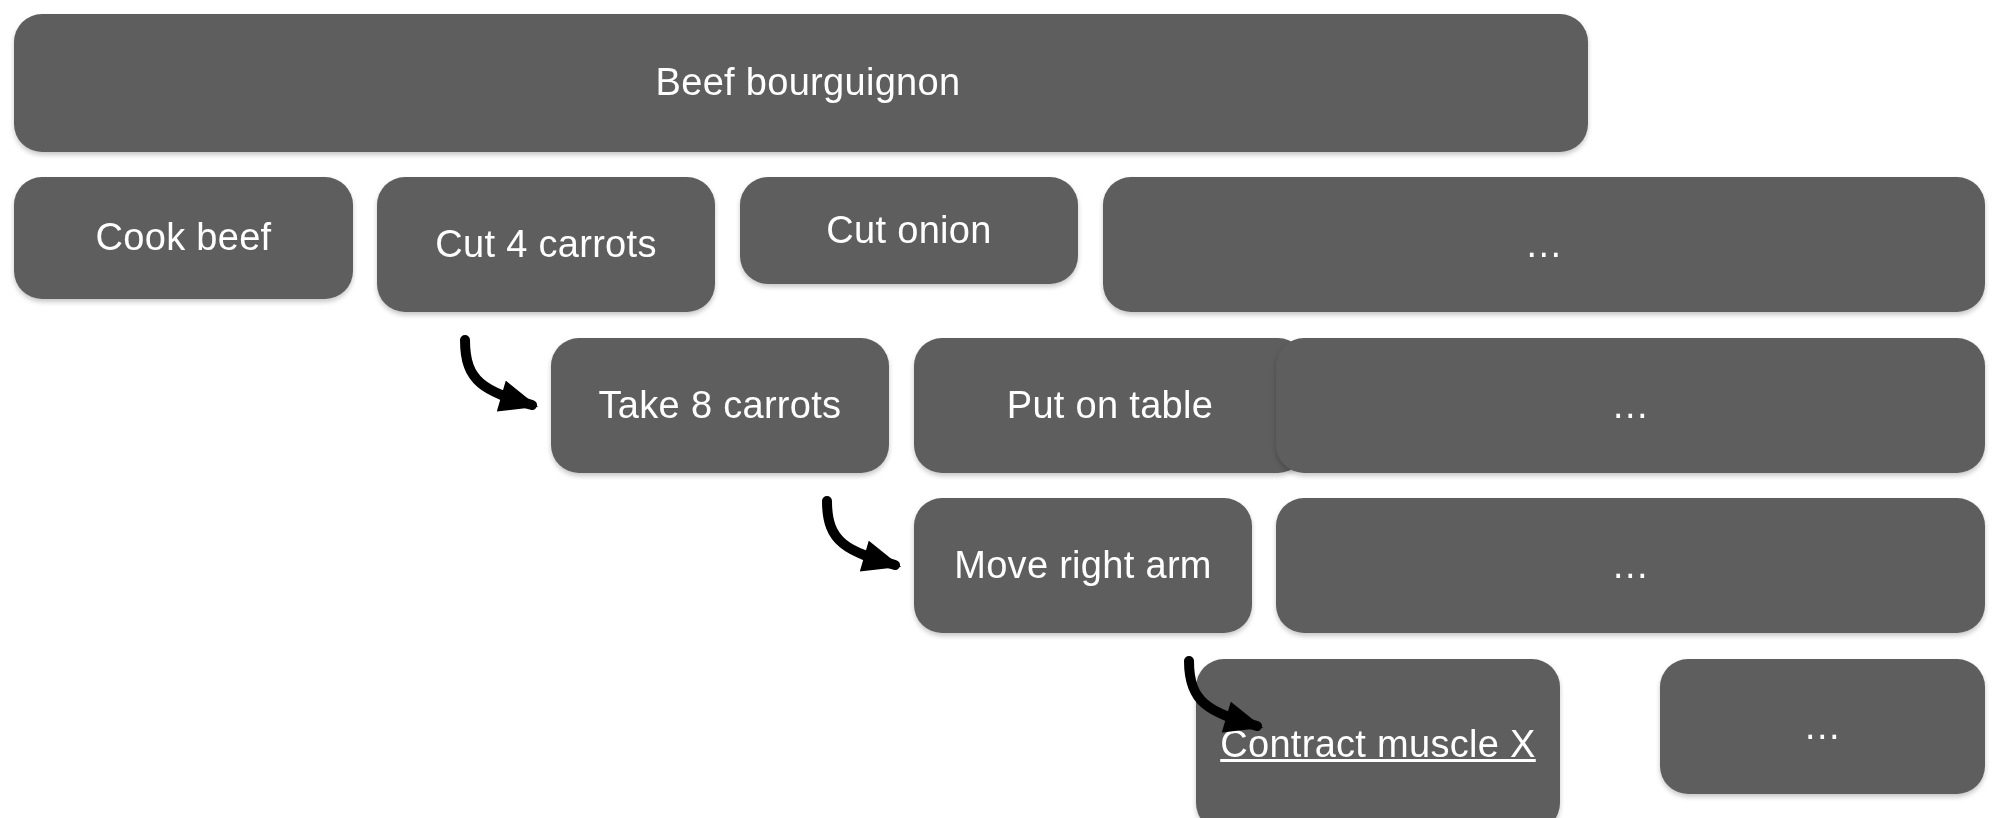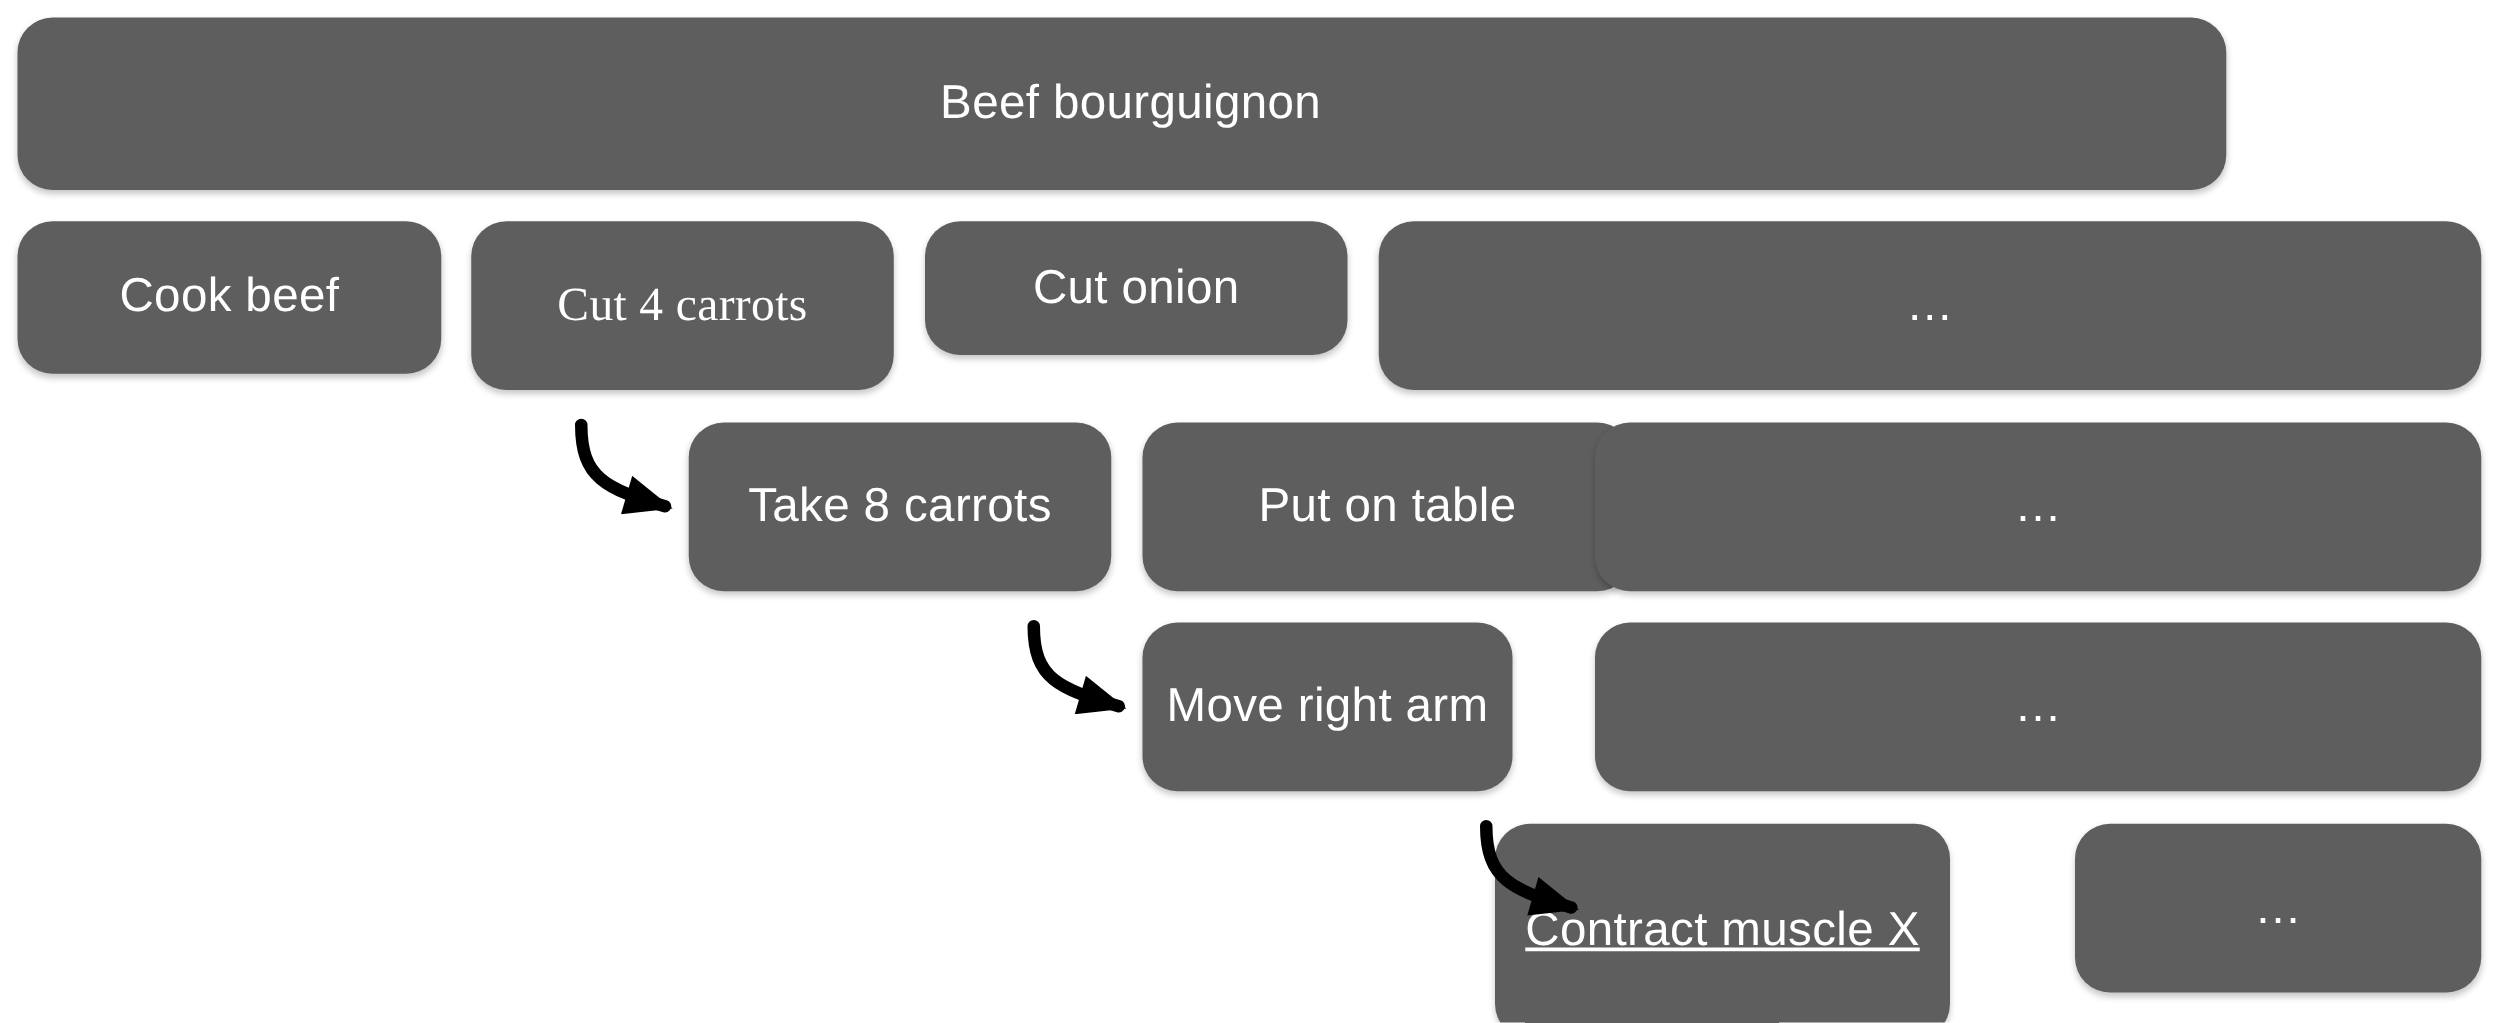--- a/index.html
+++ b/index.html
@@ -63,45 +63,45 @@
         <path d="M0,0 L36,15 L0,30 Z" fill="#000000"></path>
       </marker>
     </defs>
     <g id="arrow-paths">
         <path d="M465,340 C465,382 484,391 532,405" class="link" marker-end="url(#arrowhead)"></path>
         <path d="M827,501 C827,543 847,551 895,565" class="link" marker-end="url(#arrowhead)"></path>
         <path d="M1189,661 C1189,703 1209,712 1257,726" class="link" marker-end="url(#arrowhead)"></path>
       </g>
   </svg>
   <div id="nodes">
-      <div class="node" style="left: 14px; top: 14px; width: 1767px; height: 138px; padding-left: 14px;">
+      <div class="node" style="left: 14px; top: 14px; width: 1574px; height: 138px; padding-left: 14px;">
         <span>Beef bourguignon</span>
       </div>
       <div class="node" style="left: 14px; top: 177px; width: 339px; height: 122px;">
         <span>Cook beef</span>
       </div>
-      <div class="node" style="left: 377px; top: 177px; width: 338px; height: 135px; font-family: Liberation Serif, serif;">
+      <div class="node" style="left: 377px; top: 177px; width: 338px; height: 135px;">
         <span>Cut 4 carrots</span>
       </div>
       <div class="node" style="left: 740px; top: 177px; width: 338px; height: 107px;">
         <span>Cut onion</span>
       </div>
       <div class="node" style="left: 1103px; top: 177px; width: 882px; height: 135px;">
         <span>…</span>
       </div>
       <div class="node" style="left: 551px; top: 338px; width: 338px; height: 135px;">
         <span>Take 8 carrots</span>
       </div>
       <div class="node" style="left: 914px; top: 338px; width: 392px; height: 135px; border-radius: 28px;">
         <span>Put on table</span>
       </div>
       <div class="node" style="left: 1276px; top: 338px; width: 709px; height: 135px;">
         <span>…</span>
       </div>
-      <div class="node" style="left: 914px; top: 498px; width: 296px; height: 135px; justify-content: center;">
+      <div class="node" style="left: 914px; top: 498px; width: 338px; height: 135px; justify-content: center;">
         <span>Move right arm</span>
       </div>
       <div class="node" style="left: 1276px; top: 498px; width: 709px; height: 135px;">
         <span>…</span>
       </div>
       <div class="node" style="left: 1196px; top: 659px; width: 364px; height: 172px; text-decoration: underline;">
         <span>Contract muscle X</span>
       </div>
       <div class="node" style="left: 1660px; top: 659px; width: 325px; height: 135px;">
         <span>…</span>

